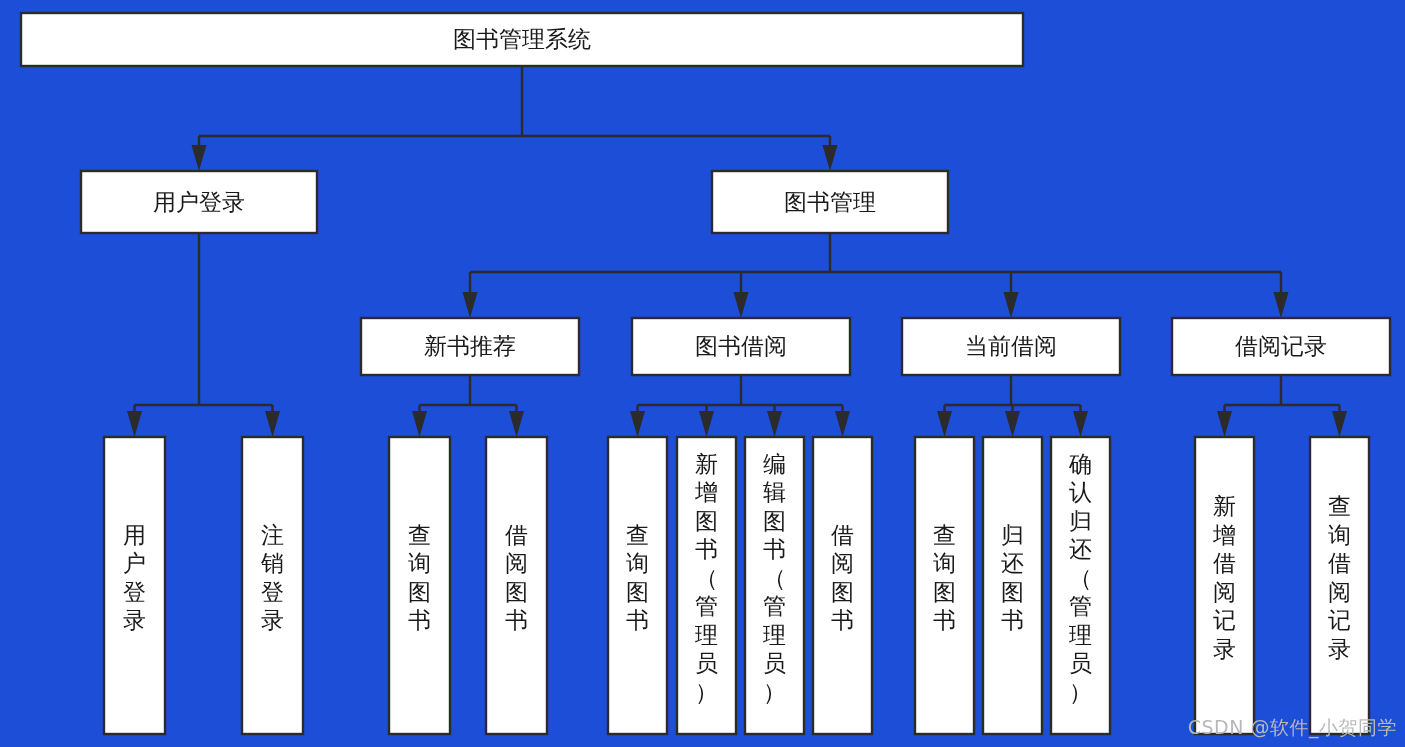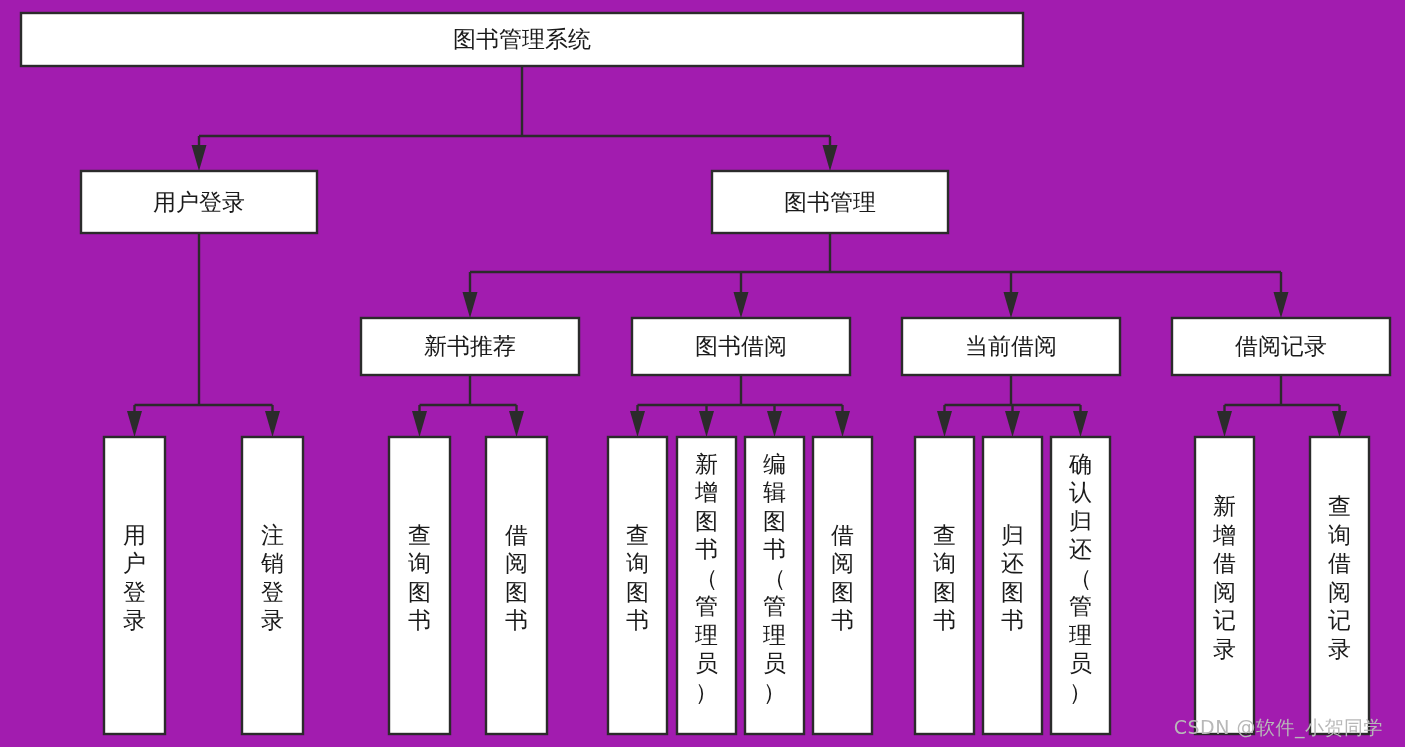--- a/index.html
+++ b/index.html
@@ -8,21 +8,21 @@
     padding: 0;
     background: #ffffff;
   }
   body {
     font-family: "DejaVu Sans", "Liberation Sans", sans-serif;
   }
   #diagram-root {
     position: relative;
     width: 1405px;
     height: 747px;
-    background: #a21caf;
+    background: #1d4ed8;
     overflow: hidden;
   }
   svg#tree-svg {
     position: absolute;
     left: 0;
     top: 0;
     width: 1405px;
     height: 747px;
     display: block;
   }
@@ -49,21 +49,21 @@
     dominant-baseline: middle;
   }
   .node-label-v {
     font-family: "DejaVu Sans", "Liberation Sans", sans-serif;
     font-size: 23px;
     fill: #1a1a1a;
     text-anchor: middle;
   }
   .watermark-text {
     position: absolute;
-    right: 22px;
+    right: 8px;
     bottom: 6px;
     font-family: "DejaVu Sans", "Liberation Sans", sans-serif;
     font-size: 19px;
     color: #b8b8b8;
     letter-spacing: 0.5px;
     white-space: nowrap;
     pointer-events: none;
   }
 </style>
 </head>

